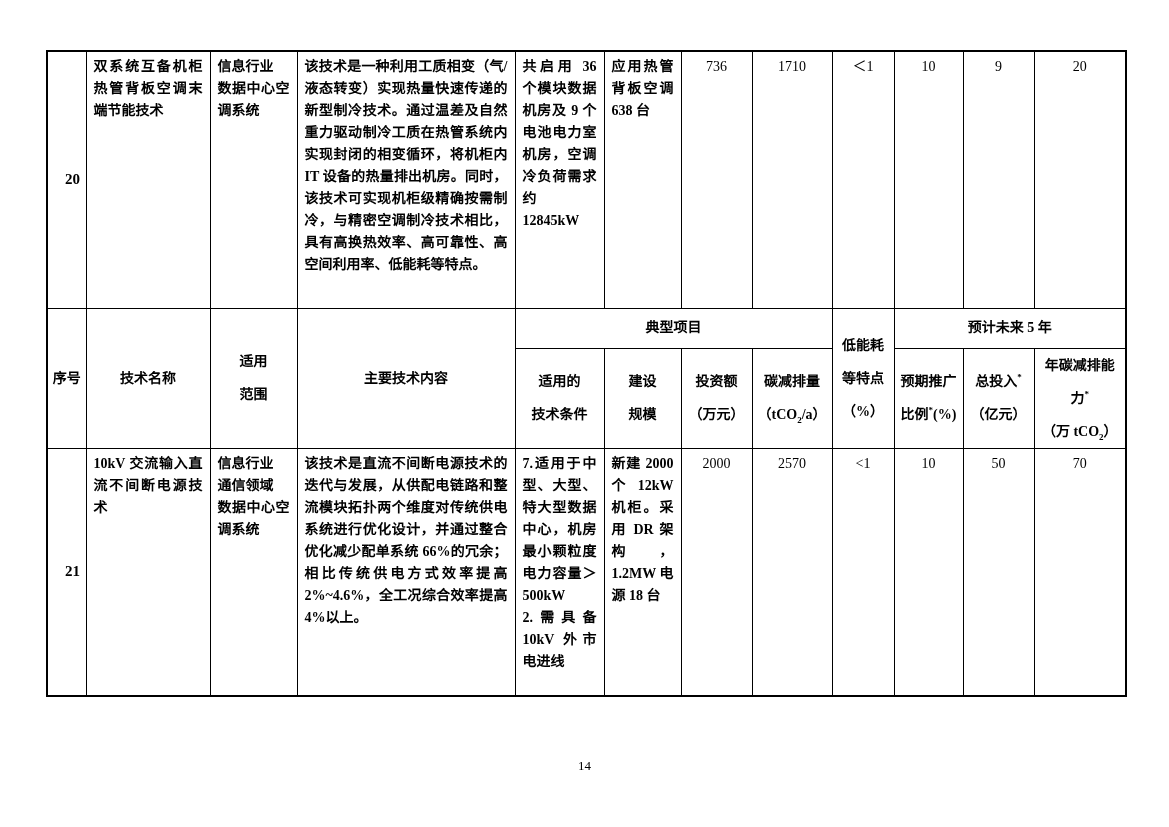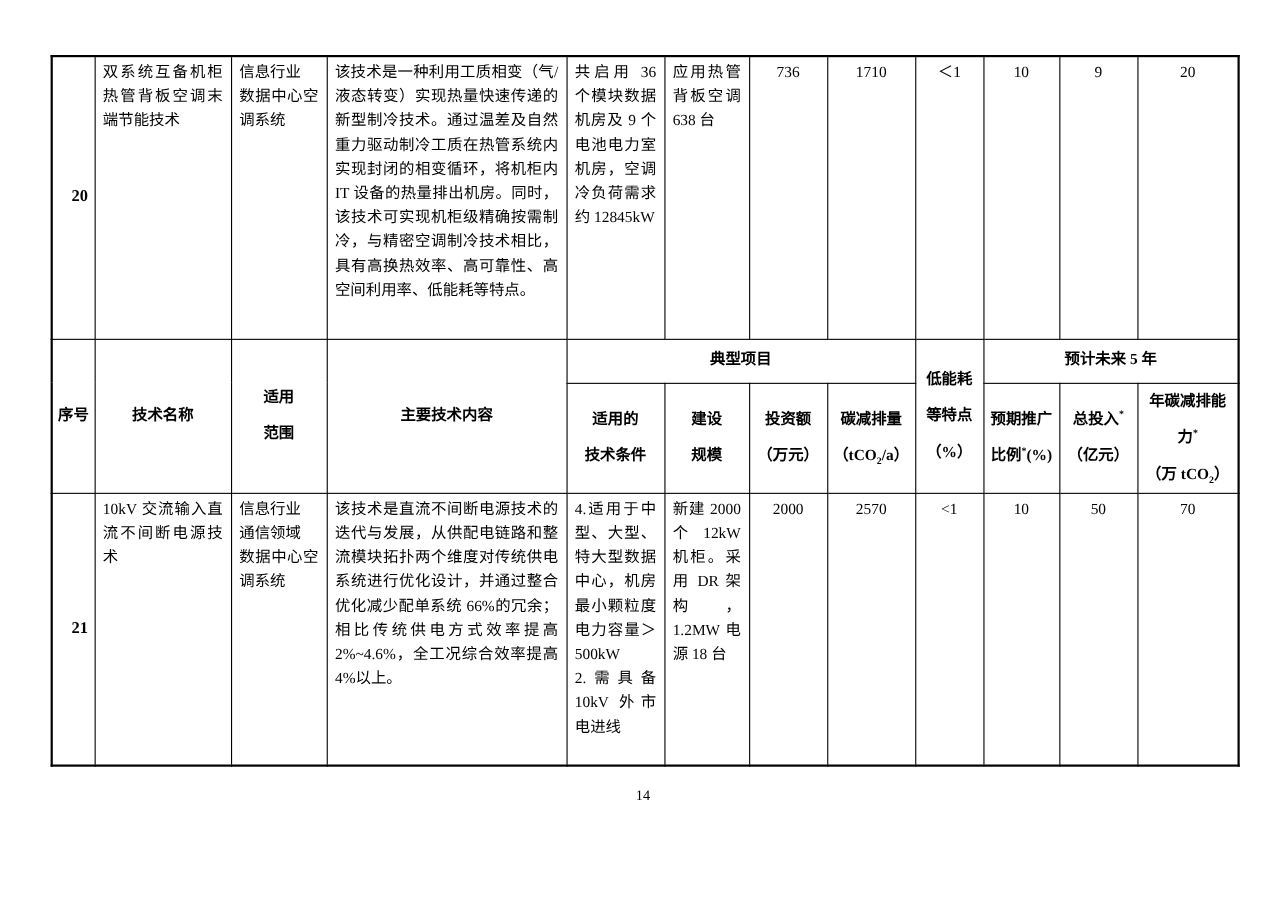--- a/index.html
+++ b/index.html
@@ -36,21 +36,21 @@
     vertical-align: middle;
     font-weight: bold;
     font-size: 15px;
   }
   td.c-text {
     vertical-align: top;
     text-align: justify;
     padding: 4px 7px;
     line-height: 22px;
   }
-  td.c-text p { margin: 0; }
+  td.c-text p { margin: 0; font-weight: bold; }
   td.c-text p + p { }
   td.c-num {
     vertical-align: top;
     text-align: center;
     padding-top: 4px;
     line-height: 22px;
   }
   
   th {
     font-weight: bold;
@@ -67,21 +67,21 @@
     line-height: 0;
   }
   sub.two {
     font-size: 9px;
     vertical-align: sub;
     line-height: 0;
   }
   .page-number {
     position: absolute;
     left: 0; right: 0;
-    top: 715px;
+    top: 758px;
     text-align: center;
     font-size: 13px;
   }
 </style>
 </head>
 <body>
 
 <div class="page">
 
   <table class="doc-table">
@@ -179,21 +179,21 @@
       </td>
       <td class="c-text">
         <p>信息行业</p>
         <p>通信领域</p>
         <p>数据中心空调系统</p>
       </td>
       <td class="c-text">
         <p>该技术是直流不间断电源技术的迭代与发展，从供配电链路和整流模块拓扑两个维度对传统供电系统进行优化设计，并通过整合优化减少配单系统 66%的冗余；相比传统供电方式效率提高 2%~4.6%，全工况综合效率提高 4%以上。</p>
       </td>
       <td class="c-text">
-        <p>4.适用于中型、大型、特大型数据中心，机房最小颗粒度电力容量＞500kW</p>
+        <p>7.适用于中型、大型、特大型数据中心，机房最小颗粒度电力容量＞500kW</p>
         <p>2.需具备 10kV 外市电进线</p>
       </td>
       <td class="c-text">
         <p>新建 2000 个 12kW 机柜。采用 DR 架构，1.2MW 电源 18 台</p>
       </td>
       <td class="c-num">2000</td>
       <td class="c-num">2570</td>
       <td class="c-num">&lt;1</td>
       <td class="c-num">10</td>
       <td class="c-num">50</td>

